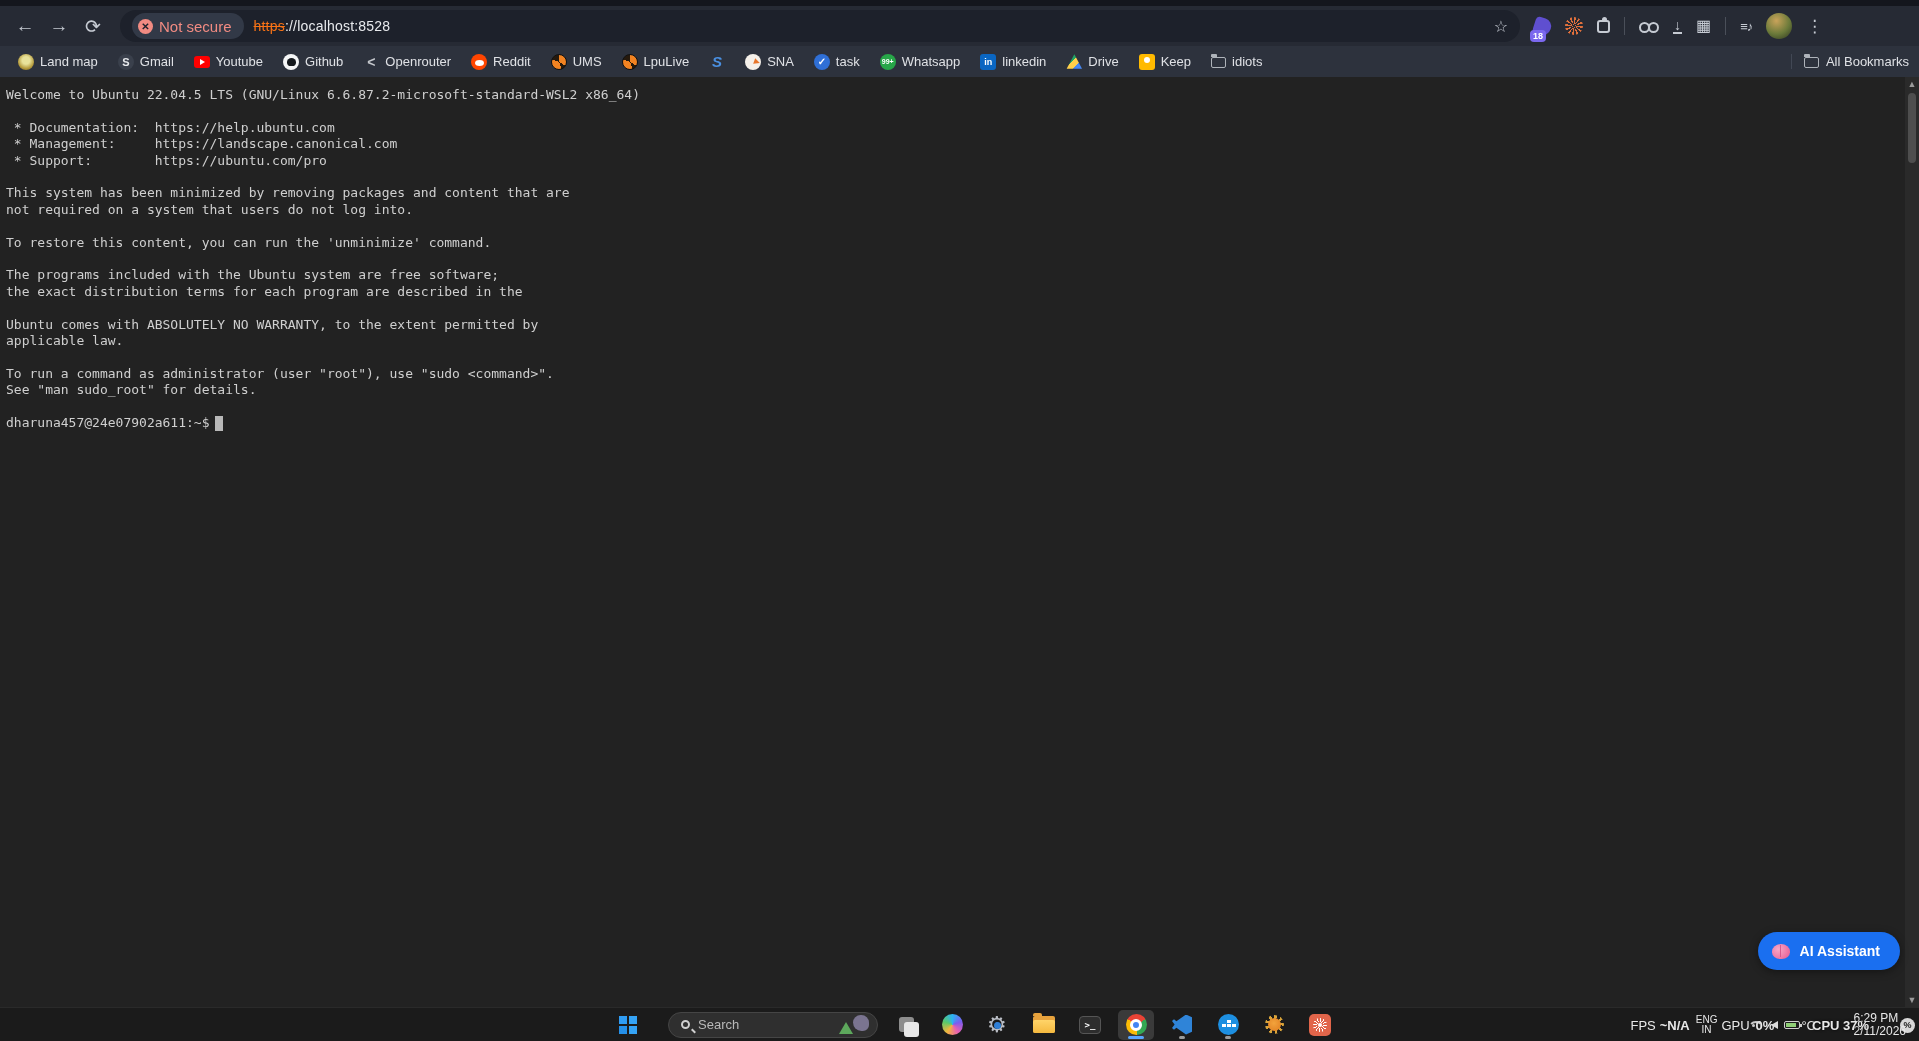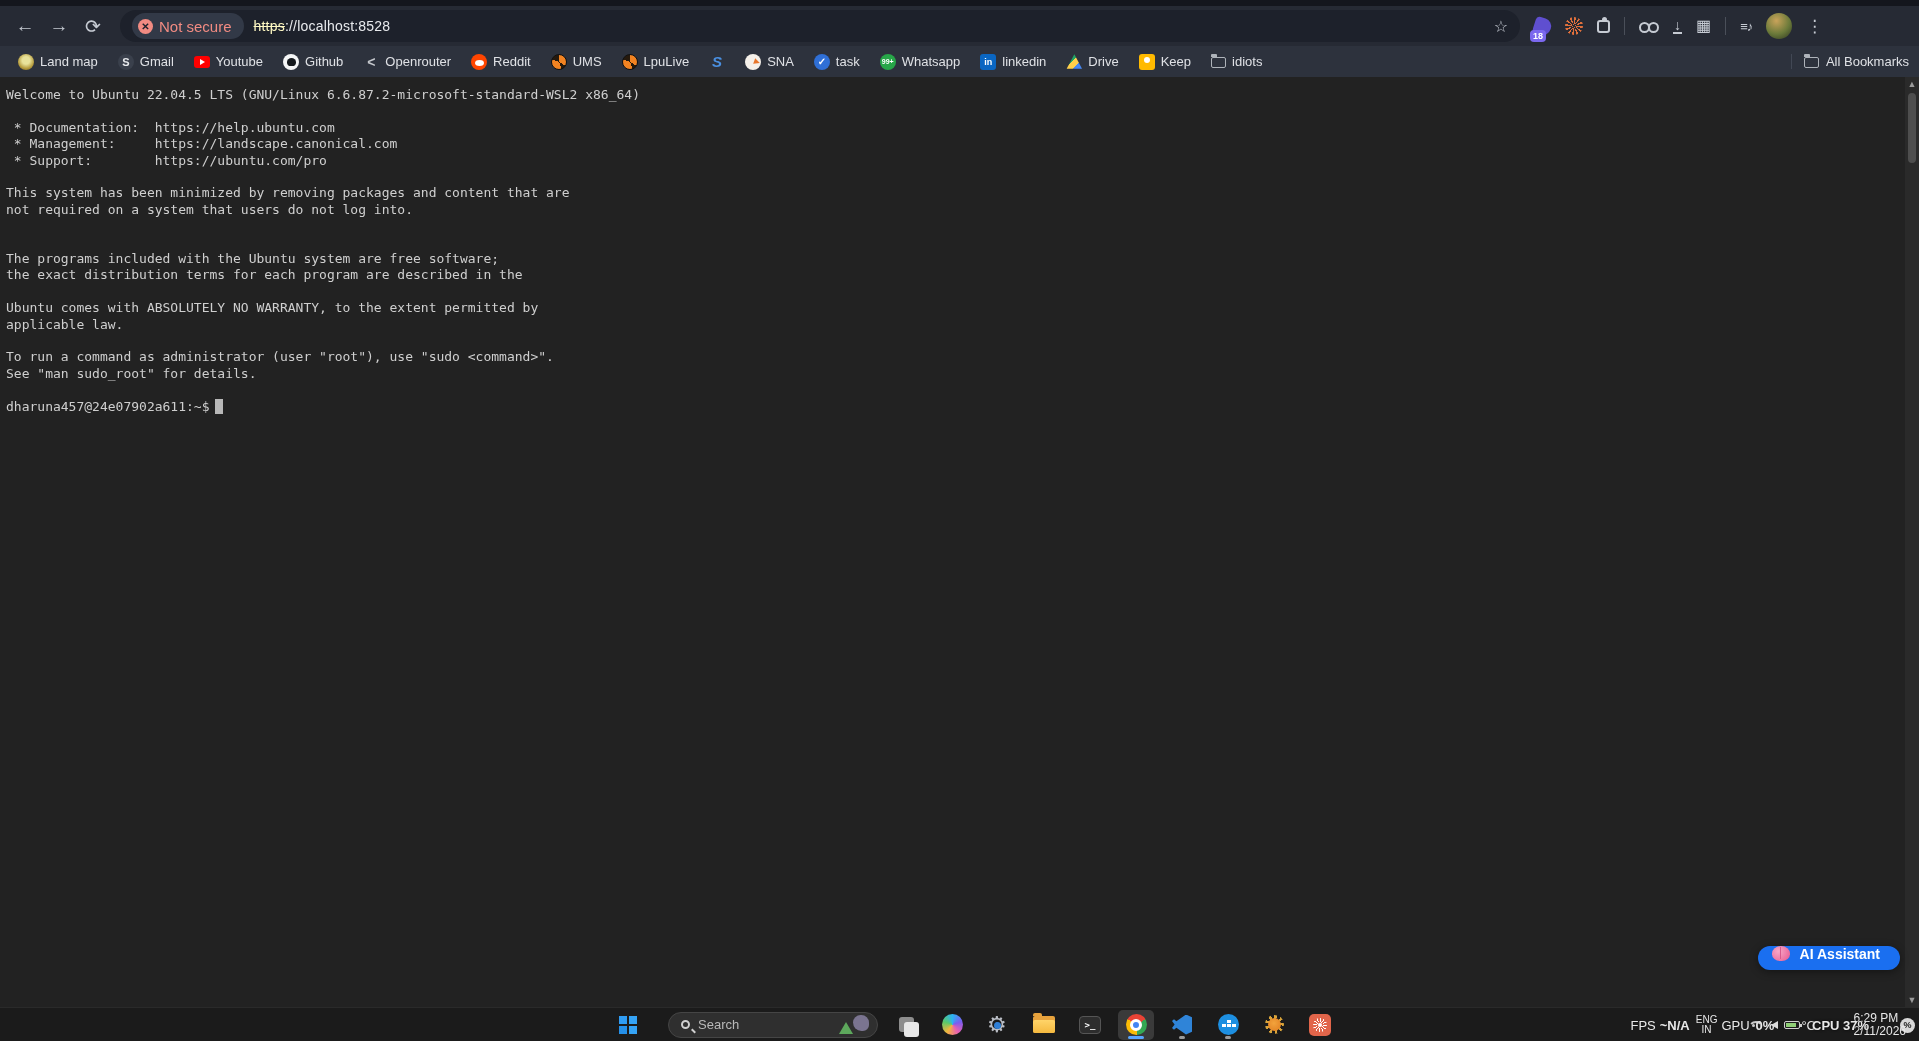--- a/index.html
+++ b/index.html
@@ -7,21 +7,21 @@
 
   
   .top-strip { height:6px; background:#14161d; }
   .toolbar { height:40px; background:#262a34; display:flex; align-items:center; padding:0 8px; position:relative; }
   .nav-btn { width:34px; height:34px; display:flex; align-items:center; justify-content:center; color:#c6cbd3; font-size:19px; border-radius:50%; cursor:pointer; }
   .omnibox { flex:0 0 auto; width:1400px; height:32px; margin-left:10px; background:#1d212b; border-radius:16px; display:flex; align-items:center; padding:0 12px; gap:10px; }
   .chip { display:flex; align-items:center; gap:6px; background:#323947; border-radius:13px; height:26px; padding:0 12px 0 6px; }
   .chip-x { width:15px; height:15px; border-radius:50%; background:#f28b82; color:#1d212b; font-size:10px; font-weight:bold; display:flex; align-items:center; justify-content:center; }
   .chip-label { color:#f28b82; font-size:15px; }
   .url { font-size:14px; color:#e8eaed; letter-spacing:.2px; }
-  .url .https { color:#fef9c3; text-decoration:line-through; }
+  .url .https { color:#f97316; text-decoration:line-through; }
   .star { margin-left:auto; color:#c6cbd3; font-size:16px; }
   .tb-right { display:flex; align-items:center; gap:14px; margin-left:14px; }
   .sep-v { width:1px; height:18px; background:#4a4f59; }
   .ext-purple { position:relative; width:17px; height:17px; }
   .ext-purple::before { content:""; position:absolute; inset:0; background:#5f4fd0; border-radius:4px 8px 8px 4px; transform:rotate(18deg); }
   .ext-badge { position:absolute; left:-4px; bottom:-7px; background:#7b68ee; color:#fff; font-size:9px; font-weight:bold; border-radius:4px; padding:1px 3px; }
   .ext-star { width:18px; height:18px; border-radius:50%; background:repeating-conic-gradient(#e1703c 0 14deg, rgba(0,0,0,0) 14deg 30deg); }
   .puzzle { width:13px; height:13px; border:2px solid #c6cbd3; border-radius:3px; position:relative; }
   .puzzle::before { content:""; position:absolute; top:-5px; left:3px; width:5px; height:5px; border-radius:50%; background:#c6cbd3; }
   .glasses { position:relative; width:20px; height:12px; }
@@ -65,21 +65,21 @@
   .terminal { padding:10px 0 0 6px; font-family:"DejaVu Sans Mono", monospace; font-size:13px; line-height:16.4px; color:#cfcfcf; }
   .term-line { white-space:pre; min-height:16.4px; }
   .prompt-line { white-space:pre; display:flex; align-items:center; }
   .cursor { display:inline-block; width:8px; height:15px; background:#b8b8b8; margin-left:5px; }
 
   .scrollbar { position:absolute; right:0; top:0; width:14px; height:930px; background:#2a2a2a; display:flex; flex-direction:column; align-items:center; }
   .sb-arrow { color:#9a9a9a; font-size:9px; line-height:14px; }
   .sb-thumb { width:8px; height:70px; background:#4e4e4e; border-radius:4px; margin-top:2px; }
   .sb-bottom { margin-top:auto; }
 
-  .ai-pill { position:absolute; right:19px; bottom:37px; height:24px; padding:0 20px 0 14px; background:#1a6ff0; border-radius:19px; display:flex; gap:10px; cursor:pointer; box-shadow:0 2px 8px rgba(0,0,0,.4); }
+  .ai-pill { position:absolute; right:19px; bottom:37px; height:38px; padding:0 20px 0 14px; background:#1a6ff0; border-radius:19px; display:flex; align-items:center; gap:10px; cursor:pointer; box-shadow:0 2px 8px rgba(0,0,0,.4); }
   .brain-ic { width:18px; height:15px; border-radius:50% 50% 45% 45%; background:radial-gradient(circle at 35% 35%, #f8a8c8, #ec6fa0 70%, #d85b8e); position:relative; }
   .brain-ic::after { content:""; position:absolute; left:8px; top:1px; width:1.5px; height:12px; background:#d85b8e; }
   .ai-label { color:#fff; font-size:14px; font-weight:600; }
 
   
   .taskbar { height:34px; background:#1b1b1b; border-top:1px solid #2a2a2a; display:flex; align-items:center; position:relative; }
   .tb-apps { display:flex; align-items:center; gap:10px; margin-left:610px; }
   .tb-slot { width:36px; height:30px; display:flex; align-items:center; justify-content:center; position:relative; border-radius:5px; cursor:pointer; }
   .tb-slot.active { background:#3a3a3a; }
   .tb-slot.active::after { content:""; position:absolute; bottom:1px; left:10px; width:16px; height:3px; border-radius:2px; background:#58a6ff; }
@@ -244,20 +244,21 @@
   <div class="terminal" id="terminal">
       <div class="term-line">Welcome to Ubuntu 22.04.5 LTS (GNU/Linux 6.6.87.2-microsoft-standard-WSL2 x86_64)</div>
       <div class="term-line"></div>
       <div class="term-line"> * Documentation:  https://help.ubuntu.com</div>
       <div class="term-line"> * Management:     https://landscape.canonical.com</div>
       <div class="term-line"> * Support:        https://ubuntu.com/pro</div>
       <div class="term-line"></div>
       <div class="term-line">This system has been minimized by removing packages and content that are</div>
       <div class="term-line">not required on a system that users do not log into.</div>
       <div class="term-line"></div>
+      <div class="term-line">To restore this content, you can run the 'unminimize' command.</div>
       <div class="term-line"></div>
       <div class="term-line">The programs included with the Ubuntu system are free software;</div>
       <div class="term-line">the exact distribution terms for each program are described in the</div>
       <div class="term-line"></div>
       <div class="term-line">Ubuntu comes with ABSOLUTELY NO WARRANTY, to the extent permitted by</div>
       <div class="term-line">applicable law.</div>
       <div class="term-line"></div>
       <div class="term-line">To run a command as administrator (user "root"), use "sudo &lt;command&gt;".</div>
       <div class="term-line">See "man sudo_root" for details.</div>
       <div class="term-line"></div>

